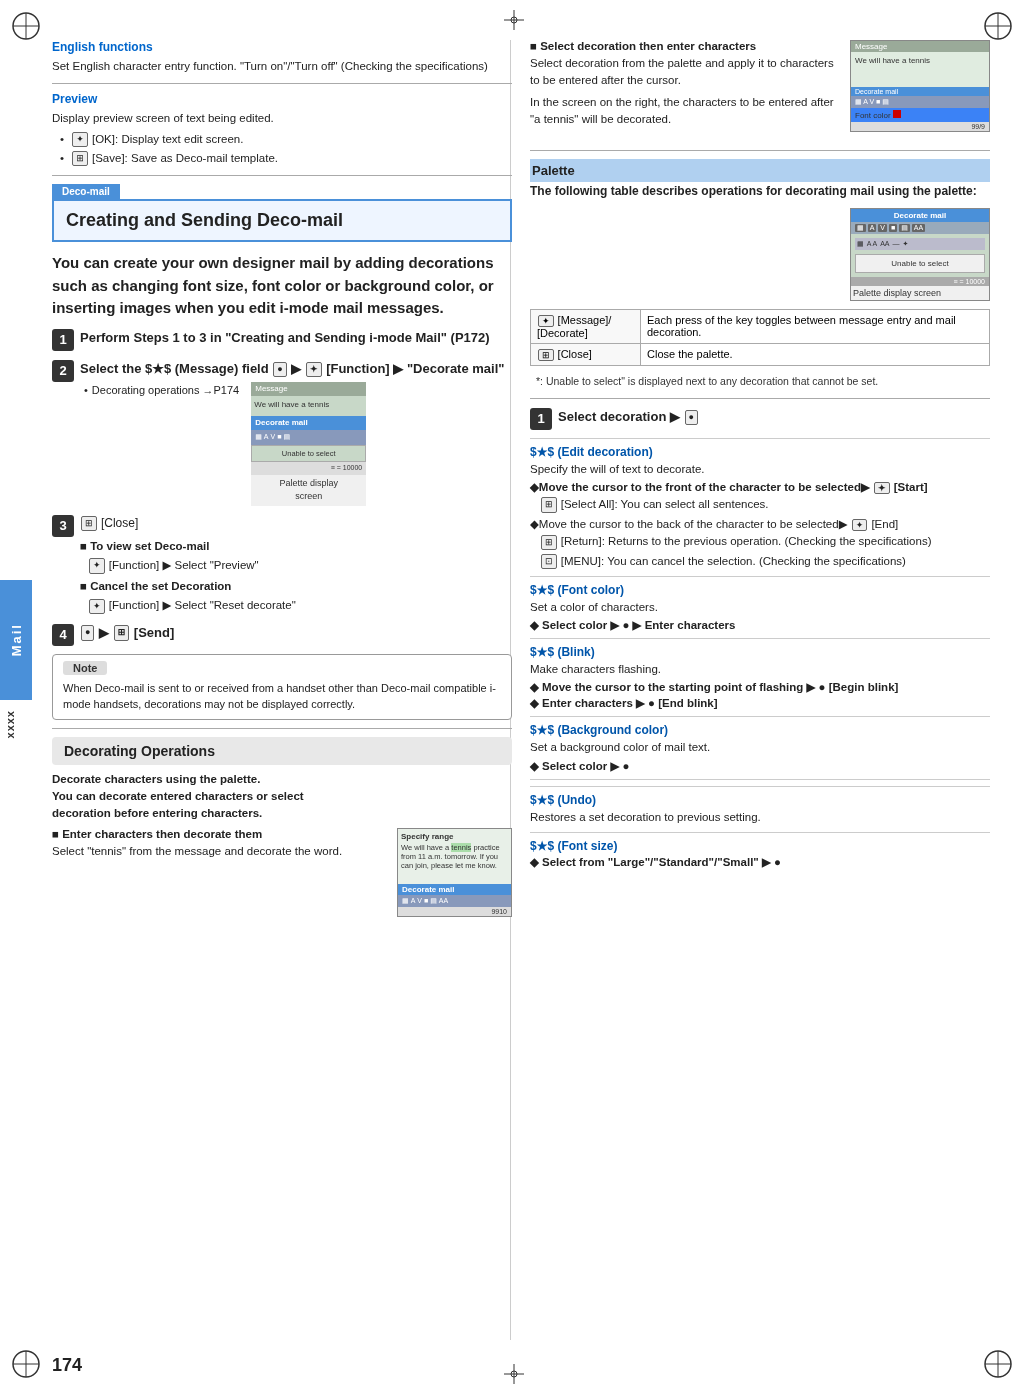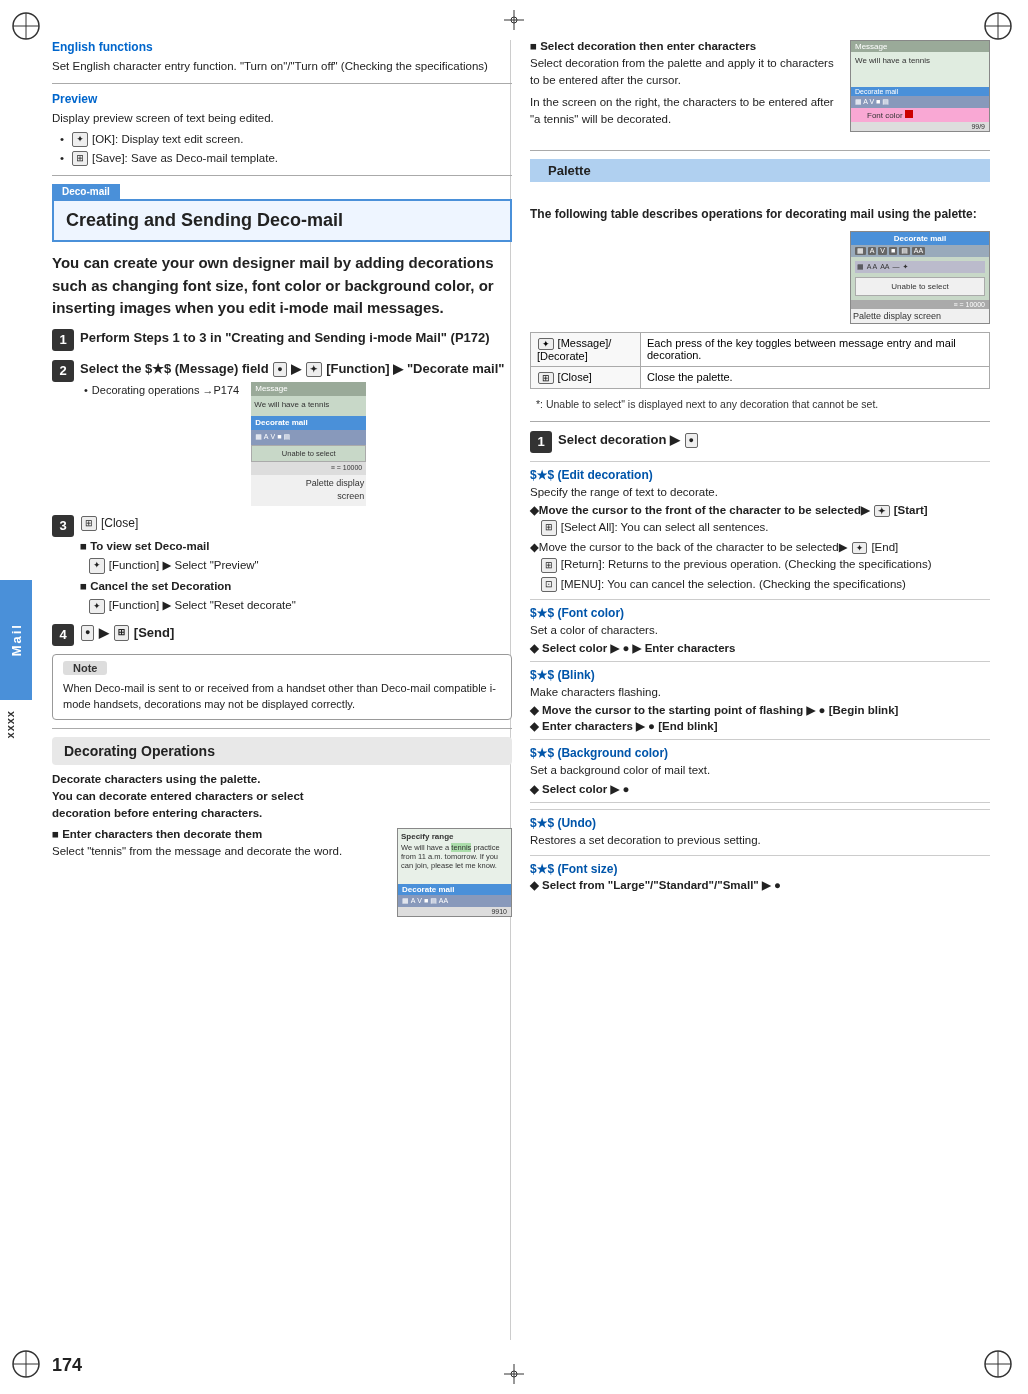--- a/index.html
+++ b/index.html
@@ -245,25 +245,25 @@
 
     .decorating-ops-title {
       font-size: 14px;
       font-weight: bold;
       color: #222;
     }
 
     
     .palette-header {
       background: #b0d0f0;
-      padding: 4px 18px;
+      padding: 4px 2px;
       font-size: 13px;
       font-weight: bold;
       color: #222;
-      margin-bottom: 23px;
+      margin-bottom: 0;
     }
 
     
     .palette-table {
       width: 100%;
       border-collapse: collapse;
       margin-bottom: 8px;
     }
 
     .palette-table td {
@@ -592,21 +592,21 @@
             <div style="background:#4a90d9;color:#fff;font-size:8px;font-weight:bold;padding:1px 4px;">Decorate mail</div>
             <div style="background:#8899bb;padding:2px 4px;font-size:7px;color:#fff;display:flex;gap:2px;">
               <span>▦</span>
               <span>A</span>
               <span>V</span>
               <span>■</span>
               <span>▤</span>
             </div>
             <div style="background:#c8d8c8;padding:2px 4px;font-size:7.5px;color:#333;text-align:center;border:1px solid #aaa;">Unable to select</div>
             <div style="background:#ddd;padding:1px 4px;font-size:7px;color:#333;text-align:right;">≡ = 10000</div>
-            <div style="font-size:9px;text-align:right;color:#333;padding:2px;background:#f0f0f0;">Palette display<br>screen</div>
+            <div style="font-size:9px;text-align:center;color:#333;padding:2px;background:#f0f0f0;">Palette display<br>screen</div>
           </div>
         </div>
       </div>
     </div>
 
     <div class="step">
       <div class="step-number">3</div>
       <div class="step-text">
         <span class="icon-btn">⊞</span>
         <span> [Close]</span>
@@ -689,21 +689,21 @@
 
     <div class="clearfix" style="margin-bottom:10px;">
 
       <div class="msg-screen">
         <div class="ms-title">Message</div>
         <div class="ms-body">We will have a tennis</div>
         <div class="ms-deco">Decorate mail</div>
         <div class="ms-toolbar">
           <span>▦ A V ■ ▤</span>
         </div>
-        <div style="font-size:8px;padding:2px 16px;background:#f9a8d4;color:#333;">Font color <span style="background:#cc0000;width:8px;height:8px;display:inline-block;"></span></div>
+        <div style="font-size:8px;padding:2px 4px;background:#3b82f6;color:#333;">Font color <span style="background:#cc0000;width:8px;height:8px;display:inline-block;"></span></div>
         <div class="ms-footer">99/9</div>
       </div>
 
       <div>
         <div style="font-size:11.5px;font-weight:bold;color:#222;margin-bottom:3px;">■ Select decoration then enter characters</div>
         <div style="font-size:11.5px;color:#222;line-height:1.5;margin-bottom:4px;">Select decoration from the palette and apply it to characters to be entered after the cursor.</div>
         <div style="font-size:11.5px;color:#222;line-height:1.5;">In the screen on the right, the characters to be entered after "a tennis" will be decorated.</div>
       </div>
     </div>
 
@@ -768,21 +768,21 @@
         <strong>Select decoration ▶
           <span class="icon-btn">●</span>
         </strong>
       </div>
     </div>
 
     <hr class="func-divider">
 
     <div>
       <div class="func-header">$★$ (Edit decoration)</div>
-      <div class="func-text">Specify the range of text to decorate.</div>
+      <div class="func-text">Specify the will of text to decorate.</div>
       <div style="font-size:11.5px;font-weight:bold;color:#222;margin-bottom:2px;">◆Move the cursor to the front of the character to be selected▶
         <span class="icon-btn">✦</span>
         [Start]
       </div>
       <div class="func-bullet">
         <span class="icon-btn">⊞</span>
         [Select All]: You can select all sentences.
       </div>
       <div style="font-size:11.5px;font-weight:normal;color:#222;margin-top:4px;margin-bottom:2px;">◆Move the cursor to the back of the character to be selected▶
         <span class="icon-btn">✦</span>

